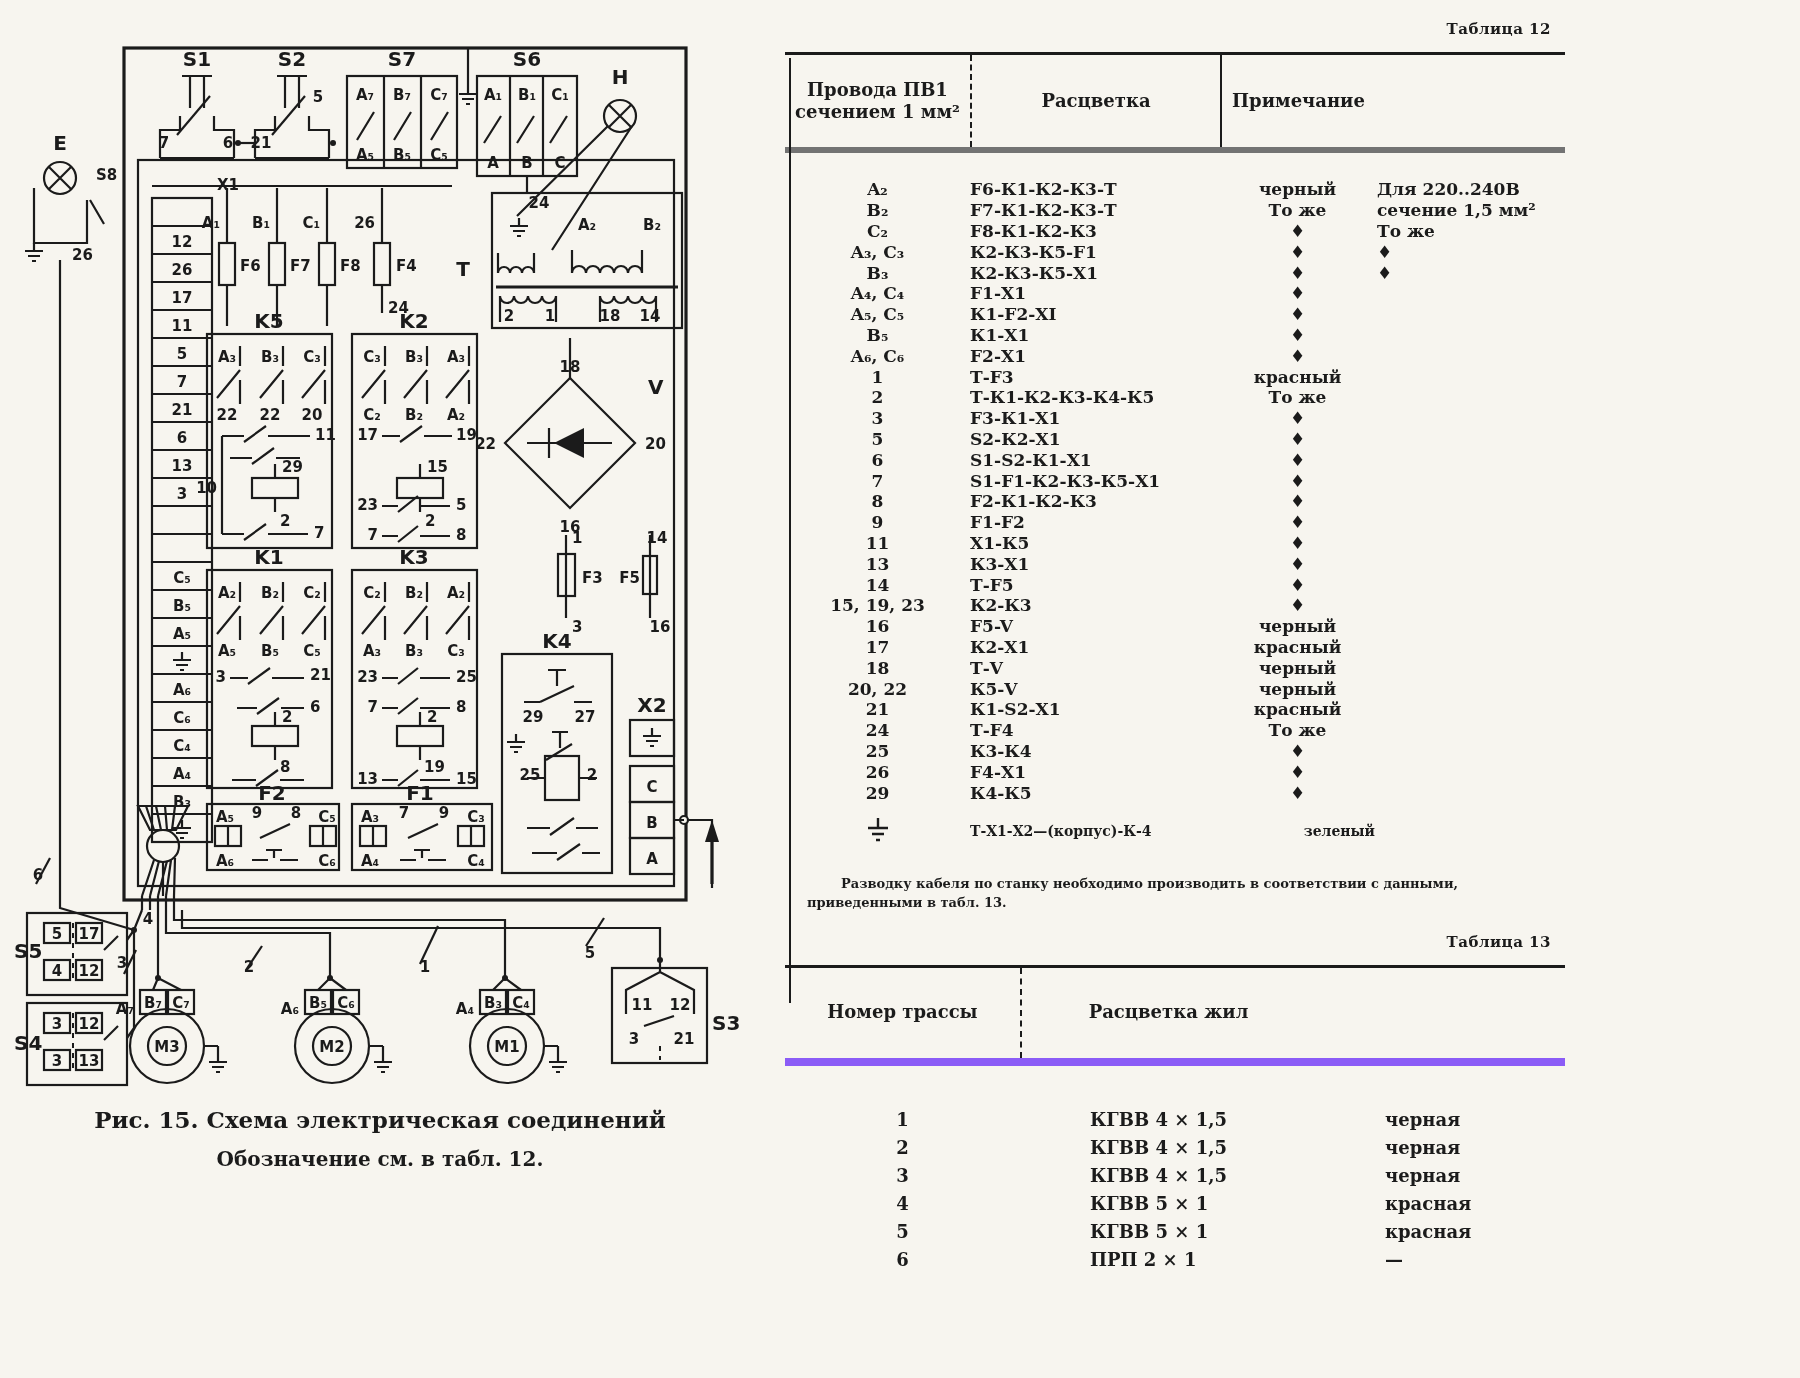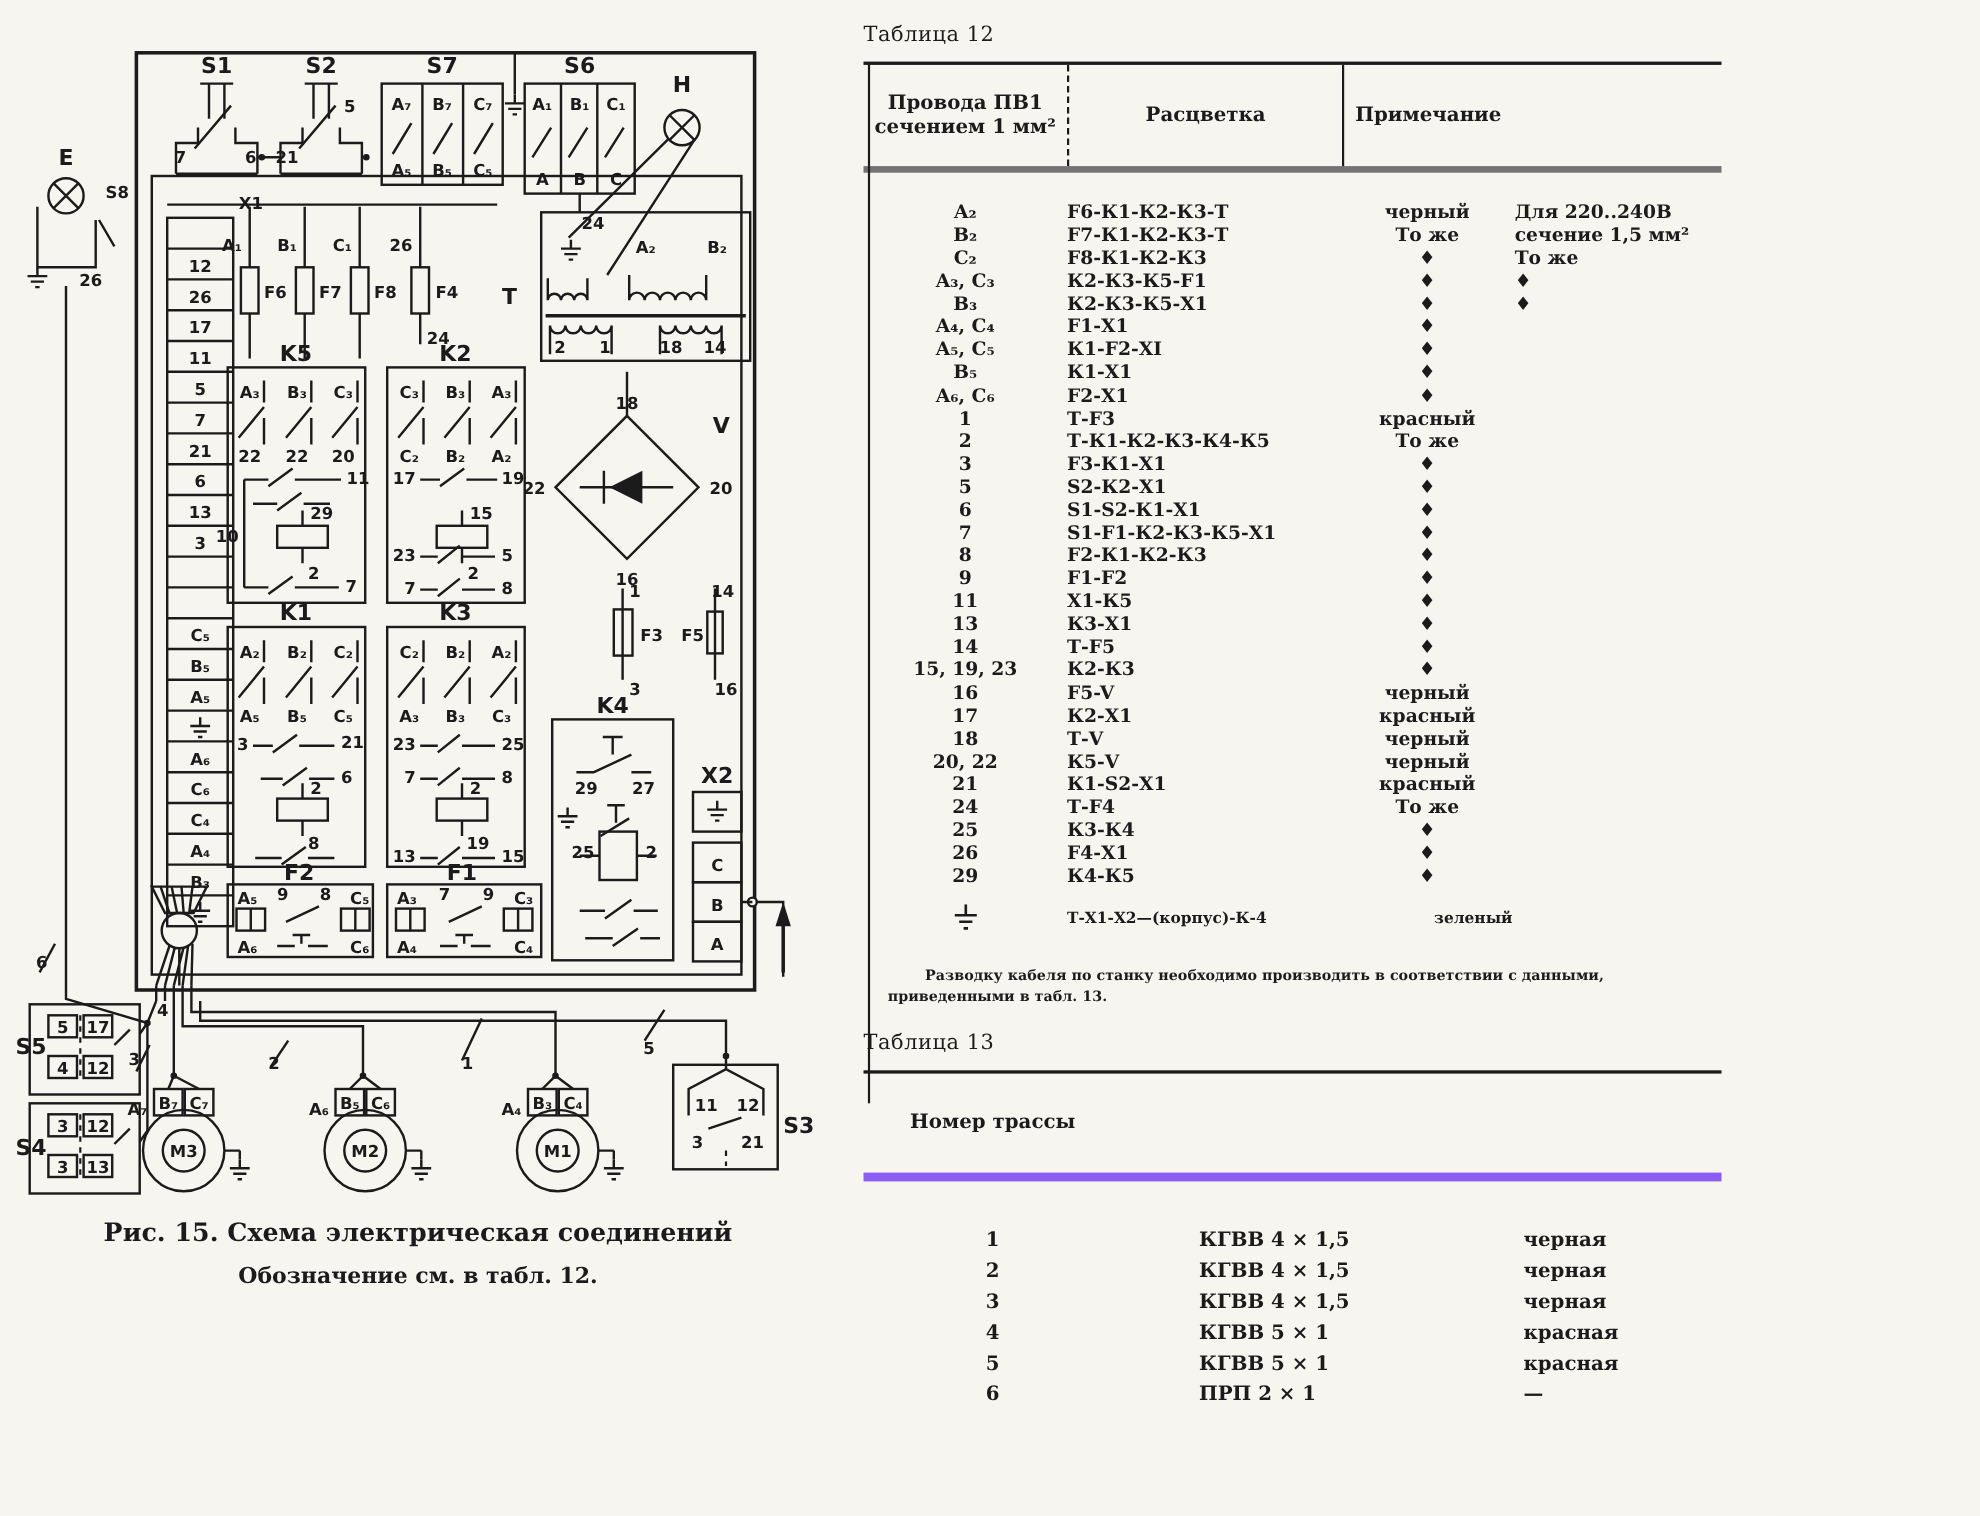--- a/index.html
+++ b/index.html
@@ -14,21 +14,21 @@
   svg .o{fill:#f7f5ef}
   svg text{font-family:"DejaVu Sans", sans-serif;font-weight:bold;font-size:15px;fill:#1b1b1b;text-anchor:middle}
   svg text.bg{font-size:20px}
   svg text.st{text-anchor:start}
   svg text.en{text-anchor:end}
   svg text.cap1{font-family:"DejaVu Serif",serif;font-size:23px}
   svg text.cap2{font-family:"DejaVu Serif",serif;font-size:20px;font-weight:600}
   
   .rc{position:absolute;left:785px;top:0;width:780px}
   .lrule{position:absolute;left:4px;top:58px;width:2px;height:945px;background:#1b1b1b}
-  .ttl{font-weight:normal;font-size:19px;padding-right:14px;margin-top:20px;letter-spacing:.5px}
+  .ttl{font-weight:bold;font-size:15px;text-align:right;padding-right:14px;margin-top:20px;letter-spacing:.5px}
   .t12h{display:grid;grid-template-columns:185px 250px 155px 180px;margin-top:14px;
         border-top:3px solid #1b1b1b;border-bottom:6px solid #737373;height:92px}
   .t12h>div, .t13h>div{display:flex;align-items:center;justify-content:center;text-align:center;
         font-weight:bold;font-size:18px;line-height:1.25;padding:4px}
   .bsolid{border-left:2px solid #1b1b1b}
   .bdash{border-left:2px dashed #1b1b1b}
   .t12b{margin-top:26px}
   .t12r{display:grid;grid-template-columns:185px 250px 155px 180px;height:20.8px;align-items:center;
         font-weight:bold;font-size:17px}
   .t12r .c1{text-align:center}
@@ -704,20 +704,21 @@
     <span class="c3" style="text-align:right">зеленый</span>
     <span></span>
   </div>
 
   <p class="note"><b>Разводку кабеля</b><span> по станку необходимо производить в соответствии с данными, приведенными в табл. 13.</span></p>
 
   <div class="ttl">Таблица 13</div>
 
   <div class="t13h">
     <div>Номер трассы</div>
+    <div class="bdash">Расцветка жил</div>
   </div>
 
   <div class="t13b">
     <div class="t13r">
       <span class="c1">1</span>
       <span class="c2">КГВВ  4 × 1,5</span>
       <span class="c3">черная</span>
     </div>
         <div class="t13r">
       <span class="c1">2</span>

